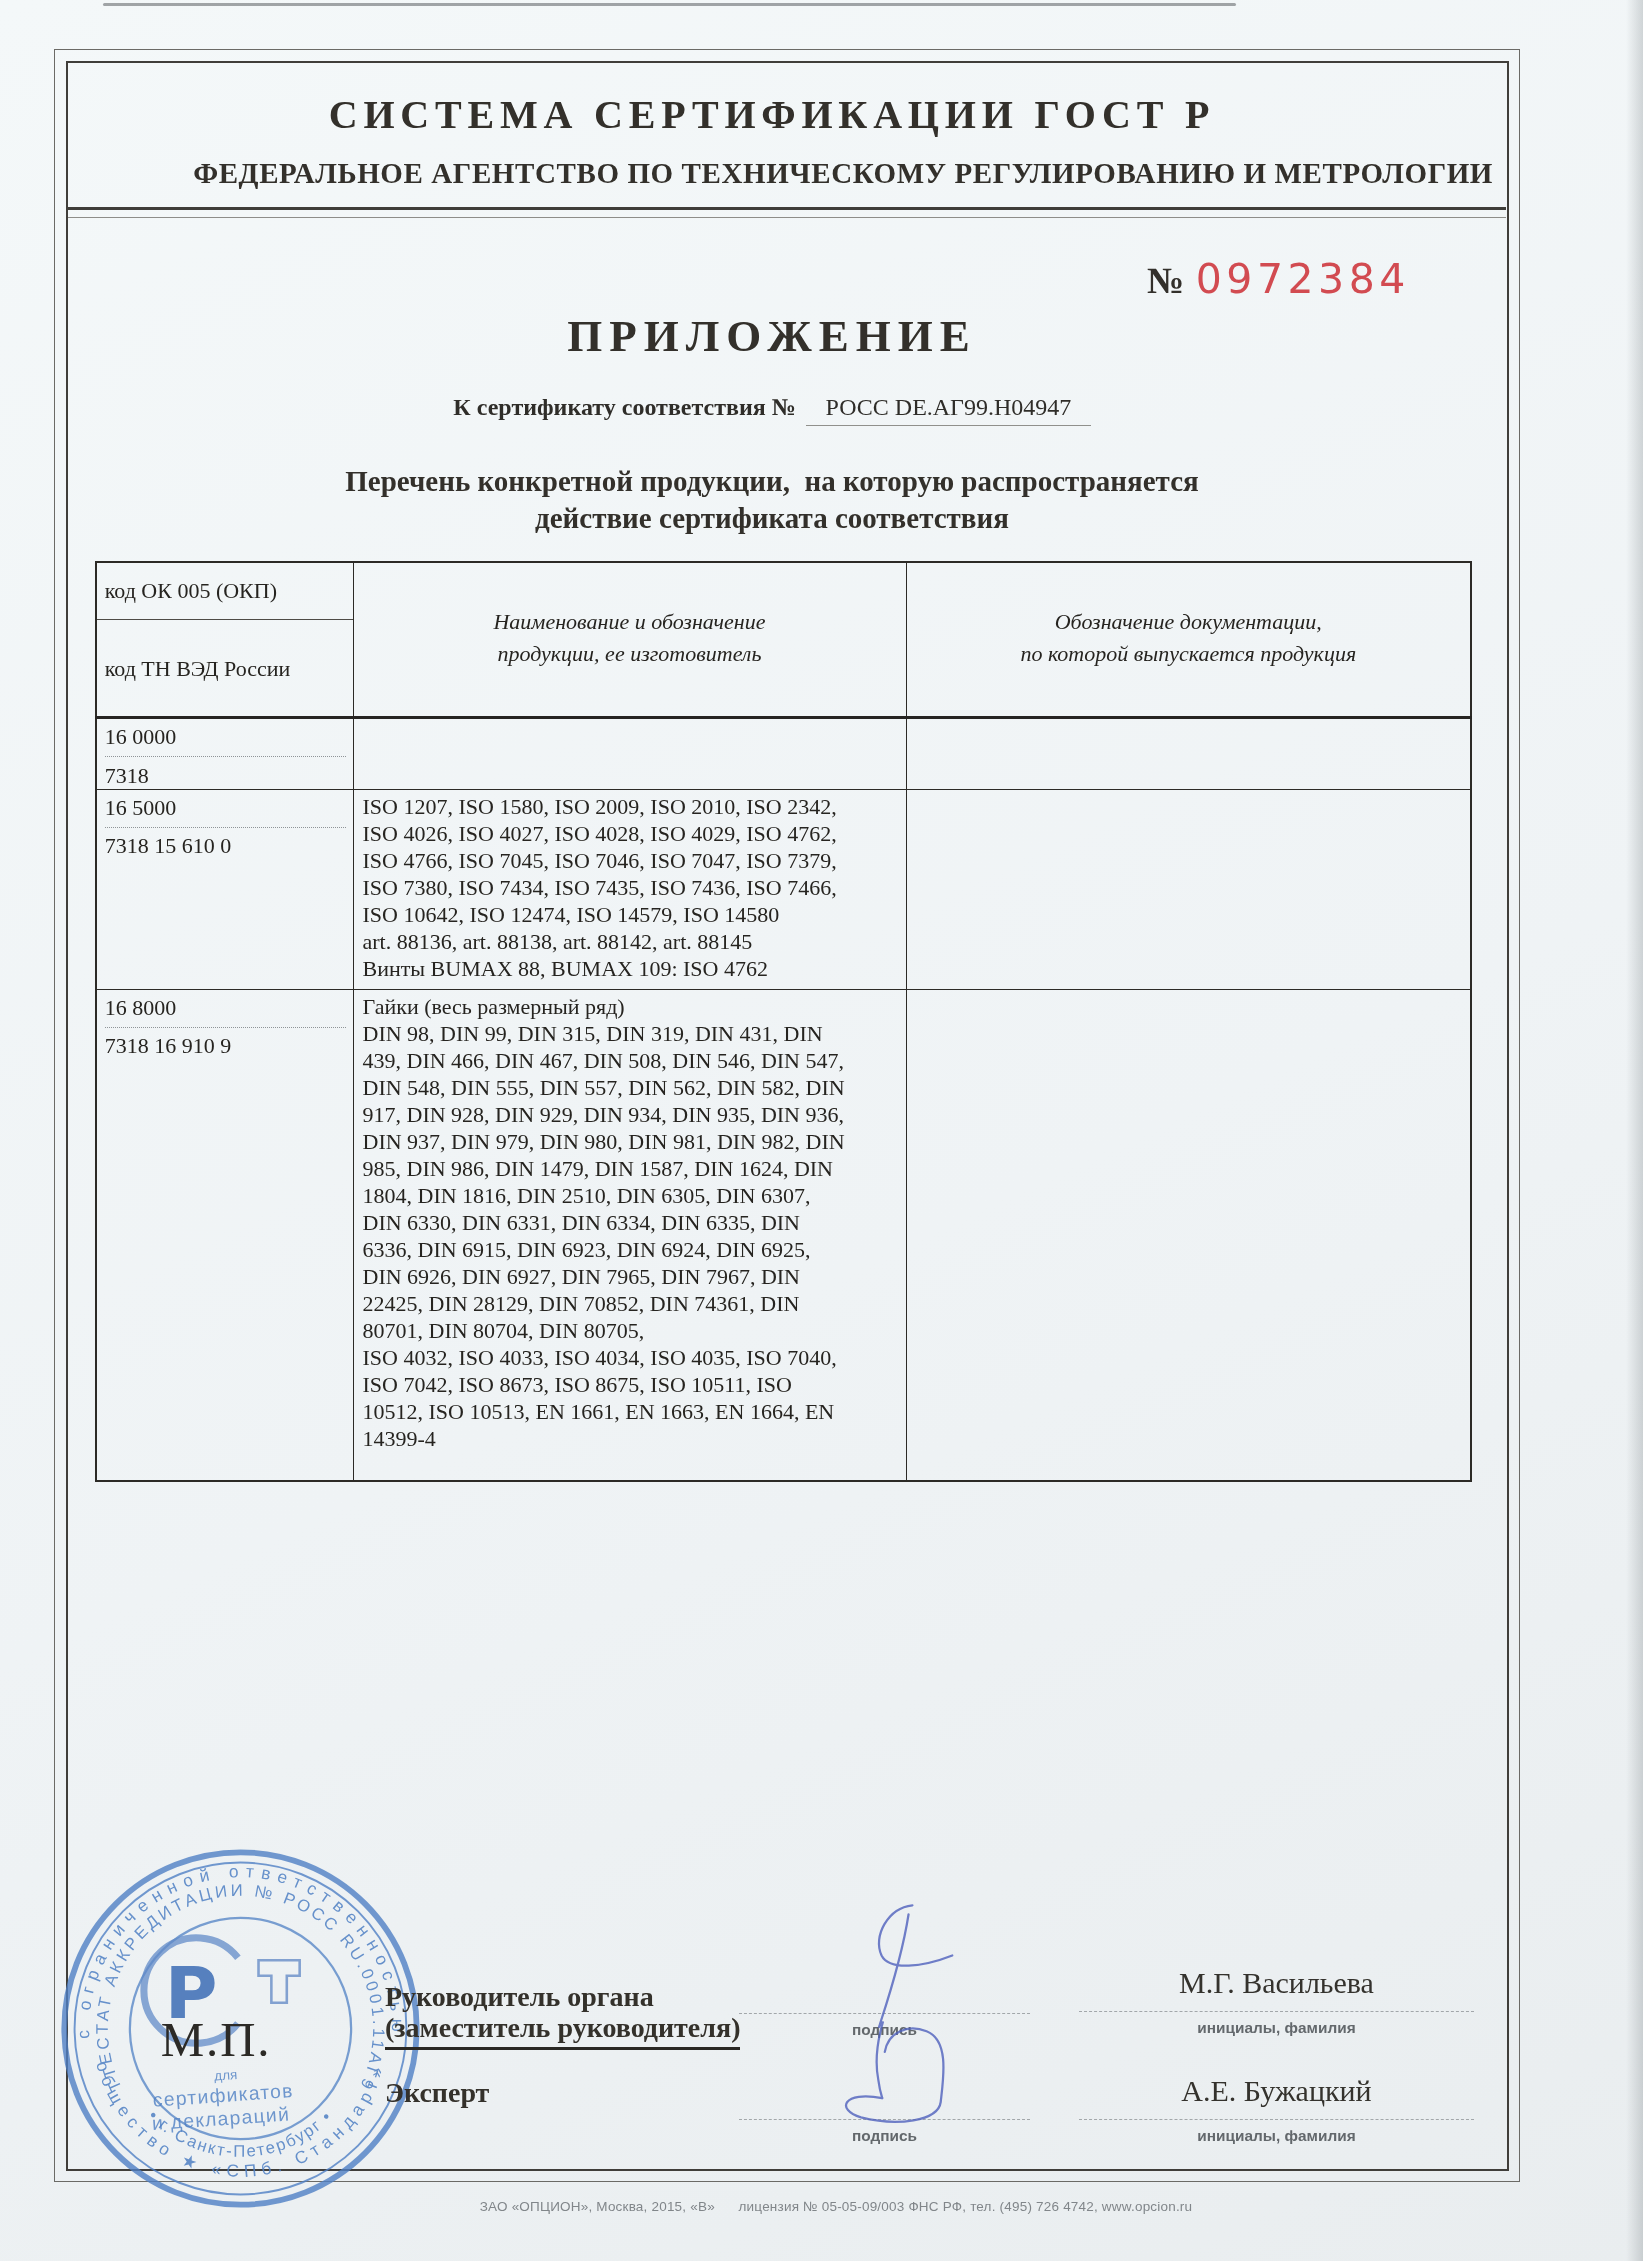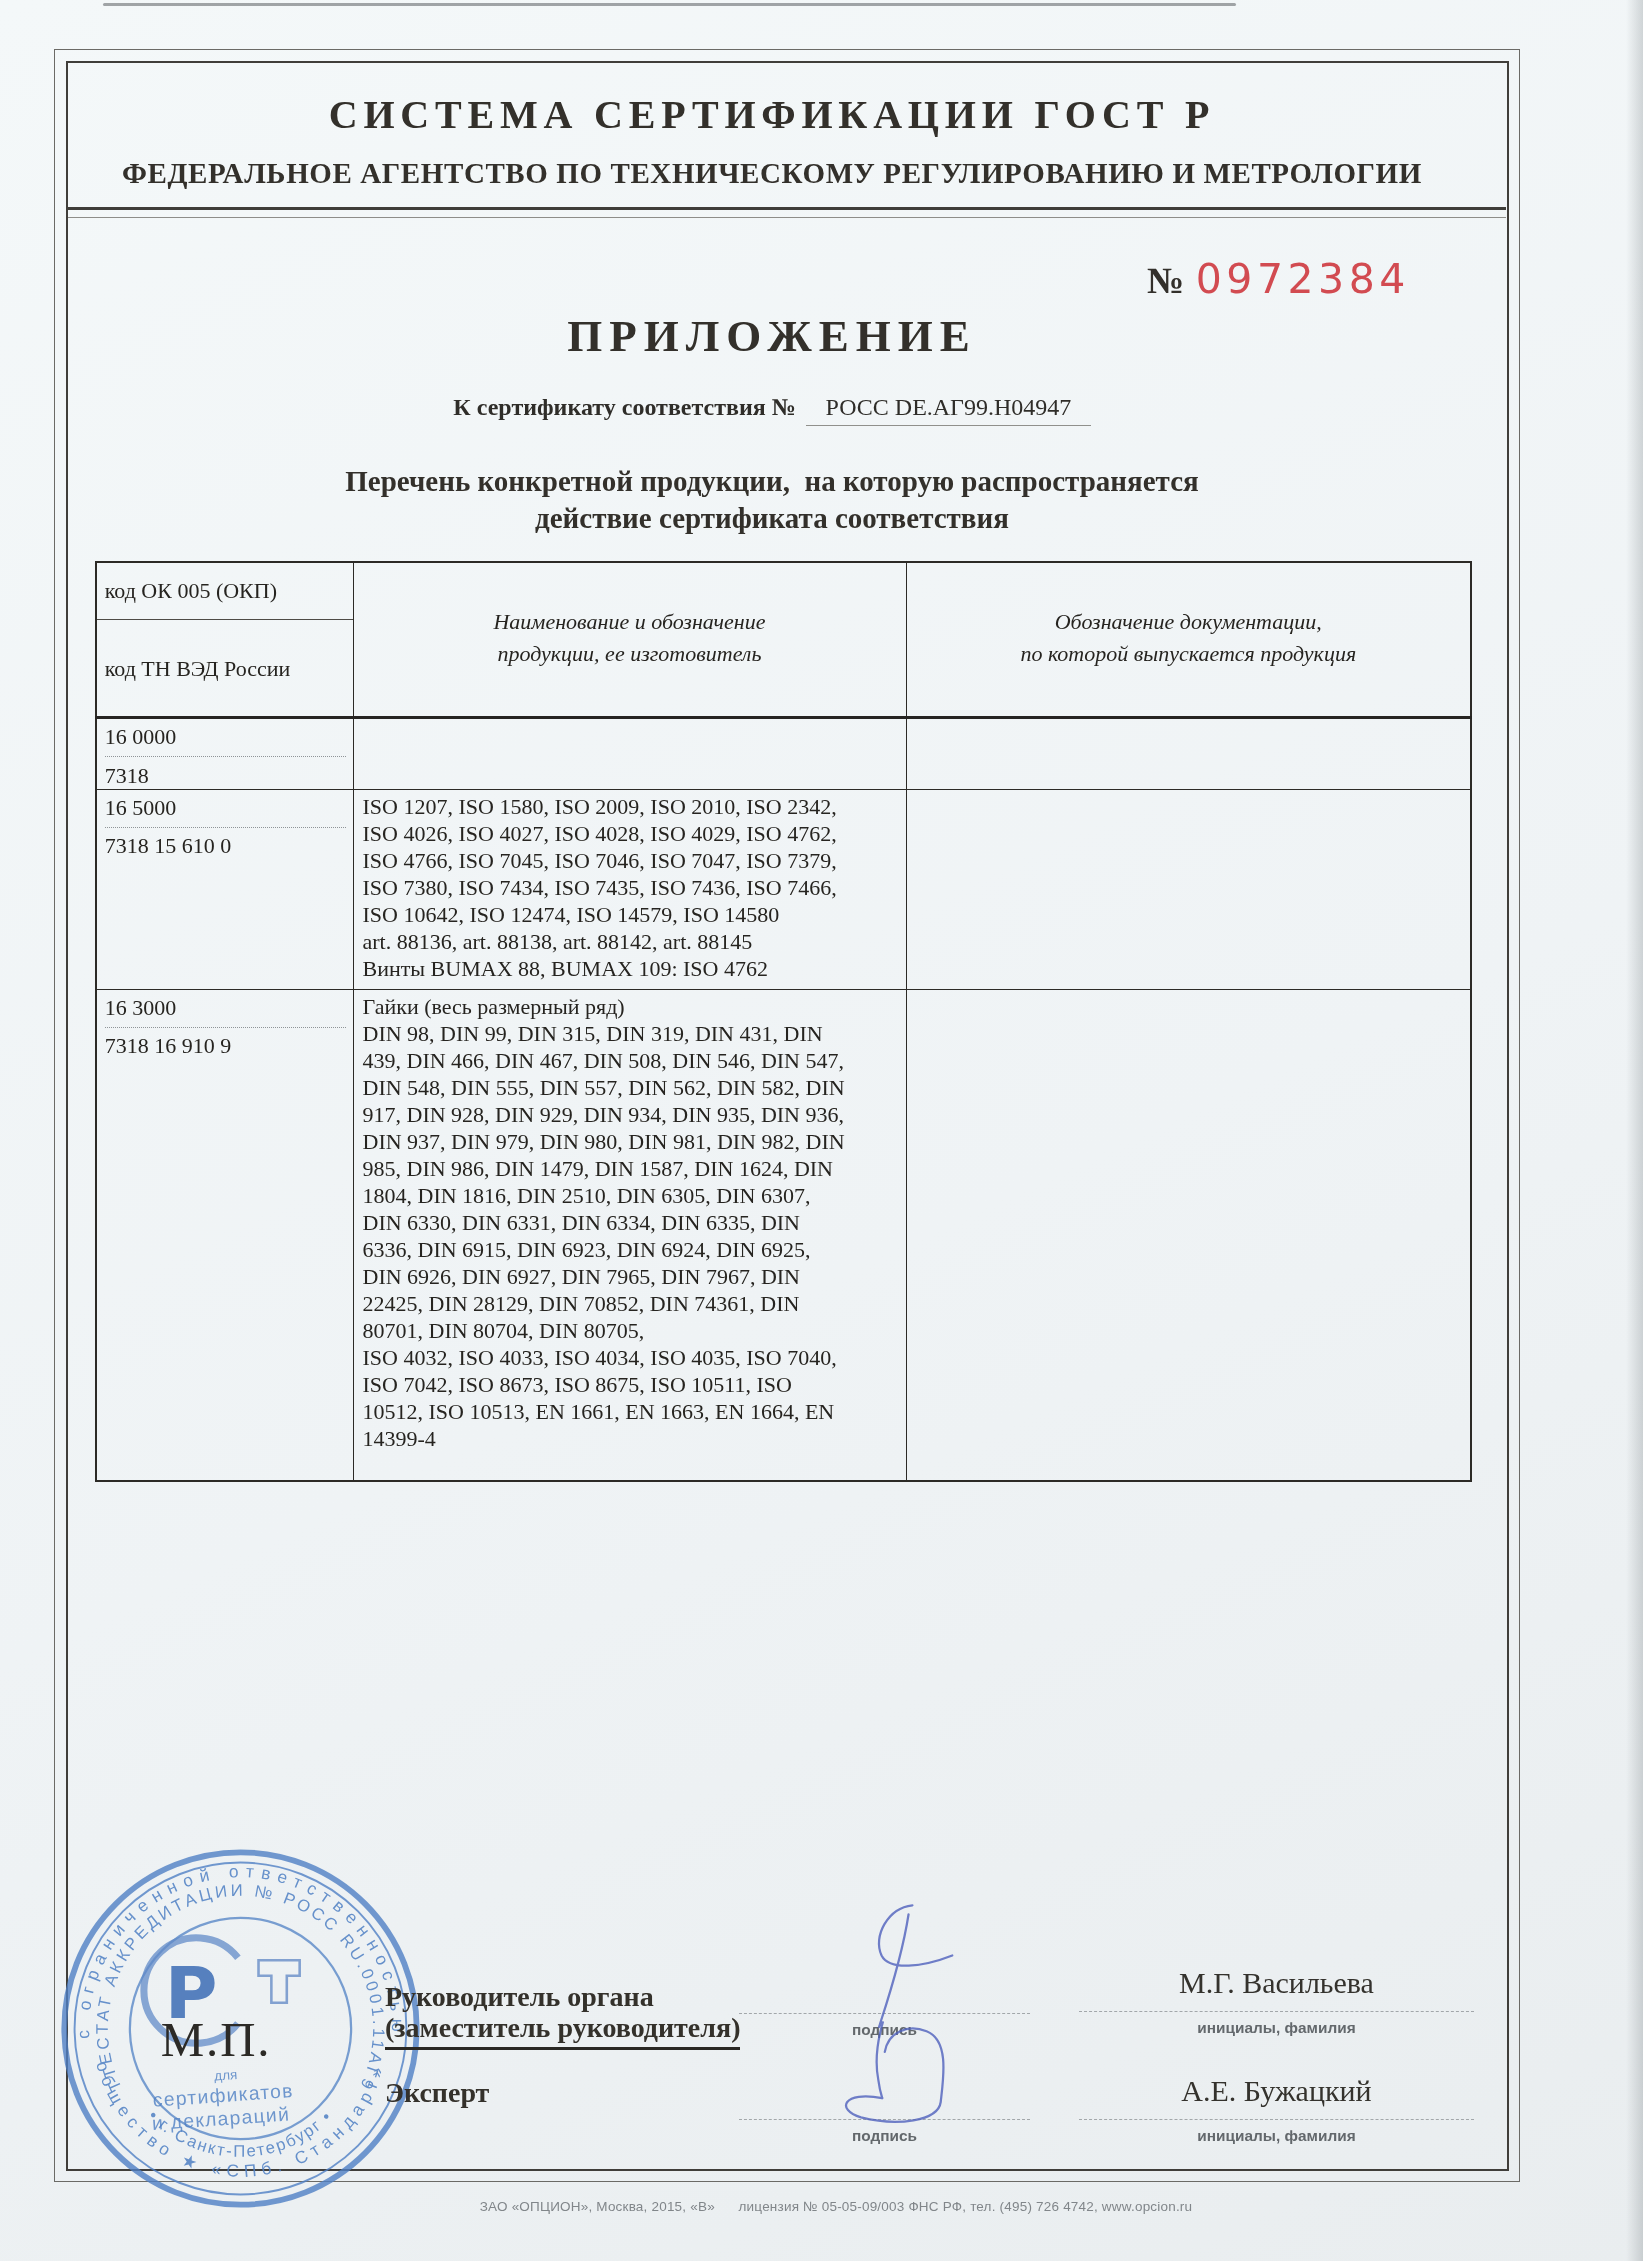--- a/index.html
+++ b/index.html
@@ -15,21 +15,21 @@
     background: linear-gradient(to right, rgba(0,0,0,0), rgba(110,118,122,0.28)); }
   .frame-outer { position: absolute; left: 54px; top: 49px; width: 1466px; height: 2133px;
     border: 1.9px solid #6b6a66; }
   .frame-inner { position: absolute; left: 66px; top: 61px; width: 1443px; height: 2110px;
     border: 2.6px solid #403e3a; }
   .rule-thick { position: absolute; left: 68px; top: 207px; width: 1438px; height: 3.2px; background: #3f3d39; }
   .rule-thin  { position: absolute; left: 68px; top: 217px; width: 1438px; height: 1.3px; background: #8e8d89; }
 
   .sys-title { position: absolute; left: 51px; top: 91px; width: 1442px; text-align: center;
     font-size: 40px; font-weight: bold; letter-spacing: 5.8px; color: #33302b; }
-  .agency-title { position: absolute; left: 51px; top: 157px; width: 1442px; text-align: center;
+  .agency-title { position: absolute; left: 51px; top: 157px; width: 1442px; text-align: right;
     font-size: 29px; font-weight: bold; letter-spacing: 0.6px; color: #33302b; }
 
   .form-number { position: absolute; left: 1147px; top: 255px; display: flex; align-items: baseline; gap: 11.6px; }
   .form-number .no  { font-size: 37px; font-weight: bold; color: #33302b; }
   .form-number .val { font-family: "DejaVu Sans", sans-serif; font-size: 41px; letter-spacing: 4.5px;
     color: #d24b51; font-weight: 400; }
 
   .doc-title { position: absolute; left: 51px; top: 310px; width: 1442px; text-align: center;
     font-size: 45px; font-weight: bold; letter-spacing: 7px; color: #33302b; }
   .cert-line { position: absolute; left: 51px; top: 394px; width: 1442px; text-align: center;
@@ -153,21 +153,21 @@
 ISO 4026, ISO 4027, ISO 4028, ISO 4029, ISO 4762,
 ISO 4766, ISO 7045, ISO 7046, ISO 7047, ISO 7379,
 ISO 7380, ISO 7434, ISO 7435, ISO 7436, ISO 7466,
 ISO 10642, ISO 12474, ISO 14579, ISO 14580
 art. 88136, art. 88138, art. 88142, art. 88145
 Винты BUMAX 88, BUMAX 109: ISO 4762</td>
         <td class="cell-text"></td>
       </tr>
       <tr style="height:492px">
         <td class="c1">
-          <div class="okp">16 3000</div>
+          <div class="okp">16 8000</div>
           <div class="tnved">7318 16 910 9</div>
         </td>
         <td class="cell-text">Гайки (весь размерный ряд)
 DIN 98, DIN 99, DIN 315, DIN 319, DIN 431, DIN
 439, DIN 466, DIN 467, DIN 508, DIN 546, DIN 547,
 DIN 548, DIN 555, DIN 557, DIN 562, DIN 582, DIN
 917, DIN 928, DIN 929, DIN 934, DIN 935, DIN 936,
 DIN 937,  DIN 979, DIN 980, DIN 981, DIN 982, DIN
 985, DIN 986, DIN 1479,  DIN 1587, DIN 1624, DIN
 1804, DIN 1816, DIN 2510, DIN 6305, DIN 6307,

